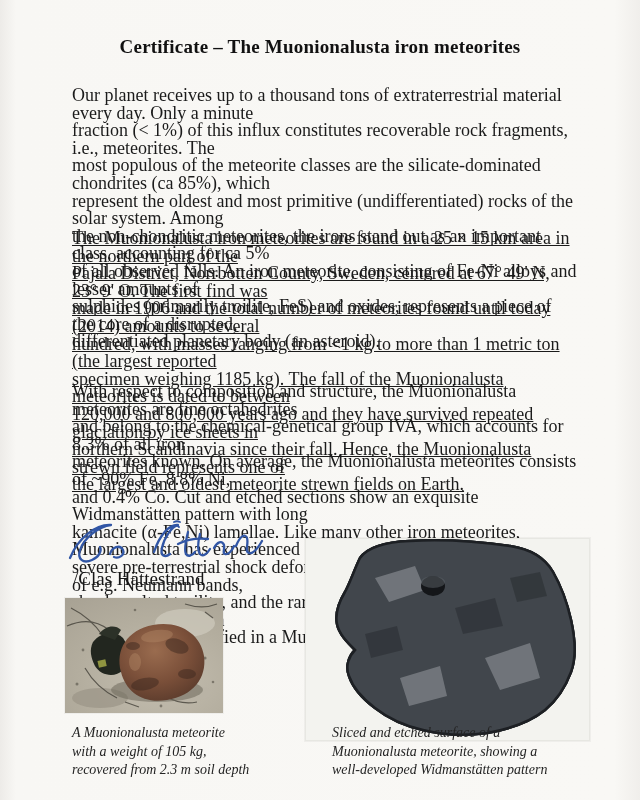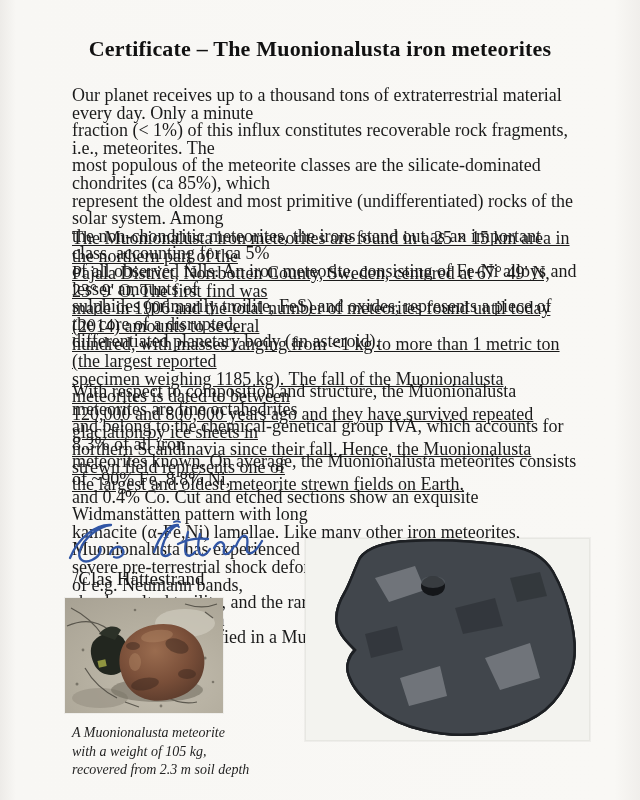--- a/index.html
+++ b/index.html
@@ -8,21 +8,21 @@
     background:#e9e7e4;
     font-family:"Liberation Serif", serif;
   }
   .page{
     position:relative;width:640px;height:800px;
     background:linear-gradient(90deg,#edebe8 0%,#f8f7f4 2.5%,#f9f8f5 96%,#f0eeeb 100%),#f8f7f4;
     color:#1c1c1c;
   }
   .title{
     position:absolute;top:36px;left:0;width:640px;
-    text-align:center;font-weight:bold;font-size:22px;letter-spacing:.2px;
+    text-align:center;font-weight:bold;font-size:19px;letter-spacing:.2px;
     color:#111;
   }
   .para{
     position:absolute;left:72px;width:505px;
     font-size:18px;line-height:17.6px;
     white-space:pre-line;color:#1b1b1b;
   }
   .p1{top:87px;}
   .p2{top:230px;text-decoration:underline;}
   .p3{top:383px;}
@@ -181,14 +181,17 @@
         </g>
         <ellipse cx="128" cy="48" rx="12" ry="10" fill="#141619"></ellipse>
         <ellipse cx="128" cy="44" rx="12" ry="6" fill="#5b6168" opacity="0.5"></ellipse>
       </g>
     </svg>
   </div>
 
   <div class="caption cap-left">A Muonionalusta meteorite
 with a weight of 105 kg,
 recovered from 2.3 m soil depth</div>
+  <div class="caption cap-right">Sliced and etched surface of a
+Muonionalusta meteorite, showing a
+well-developed Widmanstätten pattern</div>
 
 </div>
 
 </body></html>

